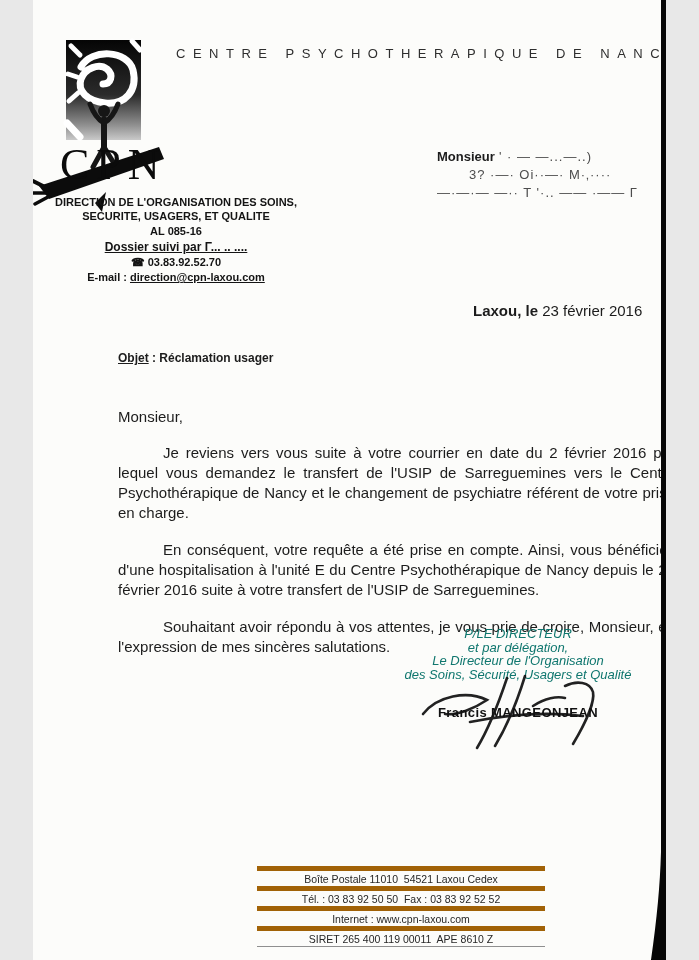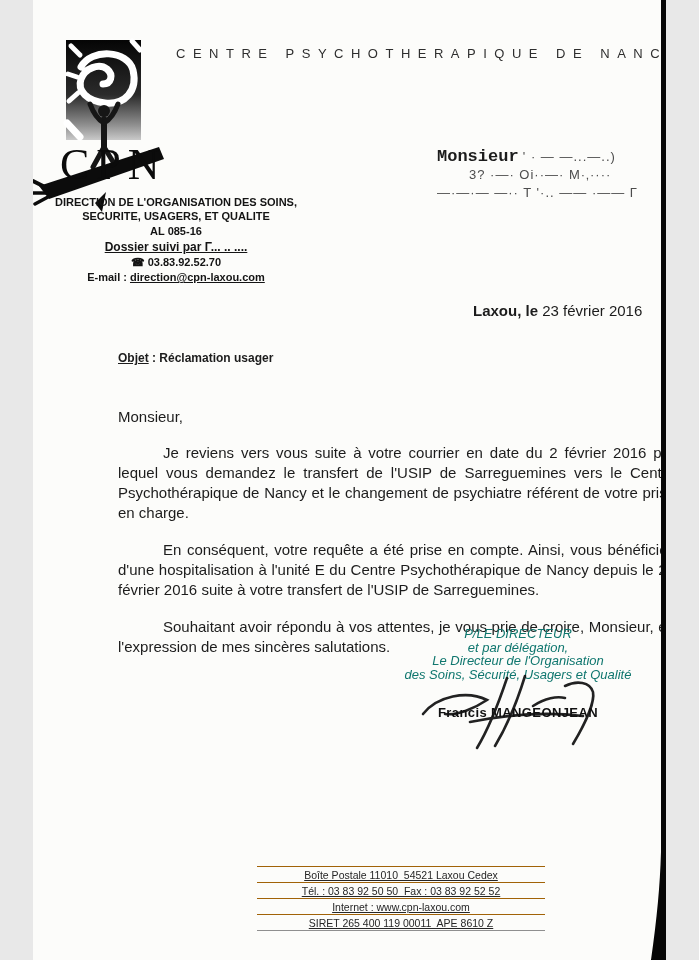--- a/index.html
+++ b/index.html
@@ -25,21 +25,21 @@
     font-weight:bold;color:#141414;
   }
   .dept .l1,.dept .l2{font-size:11px;line-height:13.5px;}
   .dept .ref{font-size:11px;line-height:14px;margin-top:1px;}
   .dept .dossier{font-size:12px;line-height:15px;margin-top:2px;text-decoration:underline;}
   .dept .phone{font-size:11px;line-height:15px;}
   .dept .email-line{font-size:11px;line-height:15px;}
   .dept .email-line a{color:#141414;text-decoration:underline;}
   
   .recipient{position:absolute;left:404px;top:147px;font-size:15px;line-height:17px;}
-  .recipient .r1 b{font-size:17px;font-family:Liberation Mono, monospace;}
+  .recipient .r1 b{font-size:13px;}
   .redacted{color:#4c4c4c;filter:blur(0.6px);letter-spacing:1px;font-size:13px;}
   .recipient .r2{margin-left:32px;margin-top:1px;}
   .recipient .r3{margin-left:0px;margin-top:1px;}
   
   .dateline{position:absolute;left:440px;top:302px;font-size:15px;}
   .objet{position:absolute;left:85px;top:351px;font-size:12px;font-weight:bold;}
   .objet .u{text-decoration:underline;}
   
   .letter-body{position:absolute;left:85px;top:407px;width:557px;font-size:15px;line-height:20px;}
   .letter-body p{margin:17px 0 0 0;text-indent:45px;text-align:justify;}
@@ -48,21 +48,21 @@
   
   .sig-block{position:absolute;left:330px;top:627px;width:310px;text-align:center;}
   .sig-block .it{font-style:italic;font-size:13px;line-height:13.5px;color:#0f766e;}
   .sig-name{font-size:13px;font-weight:bold;letter-spacing:.4px;margin-top:24px;color:#111;}
   .sig-scrawl{position:absolute;left:52px;top:45px;pointer-events:none;}
   
   .footer{
     position:absolute;left:224px;top:866px;width:288px;
     font-size:10.5px;color:#262626;text-align:center;
   }
-  .footer .row{border-top:1px solid #a16207;padding:2px 0 1px 0;white-space:pre;line-height:12px;text-decoration:underline;}
+  .footer .row{border-top:5px solid #a16207;padding:2px 0 1px 0;white-space:pre;line-height:12px;}
   .footer .row:last-child{border-bottom:1px solid #8f8f8f;}
   
   .edge-artifact{position:absolute;right:0;top:0;}
 </style>
 </head>
 <body>
 
 <div class="page">
 
   <div class="org-title">CENTRE PSYCHOTHERAPIQUE DE NANCY</div>

